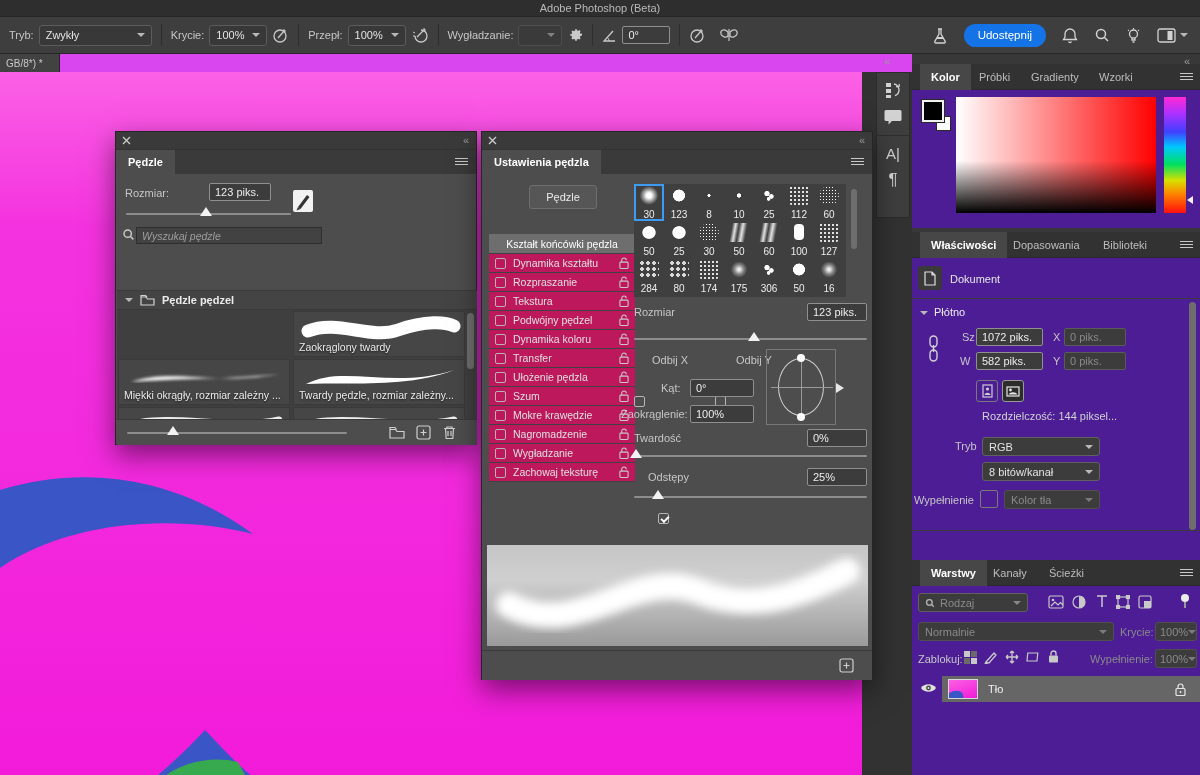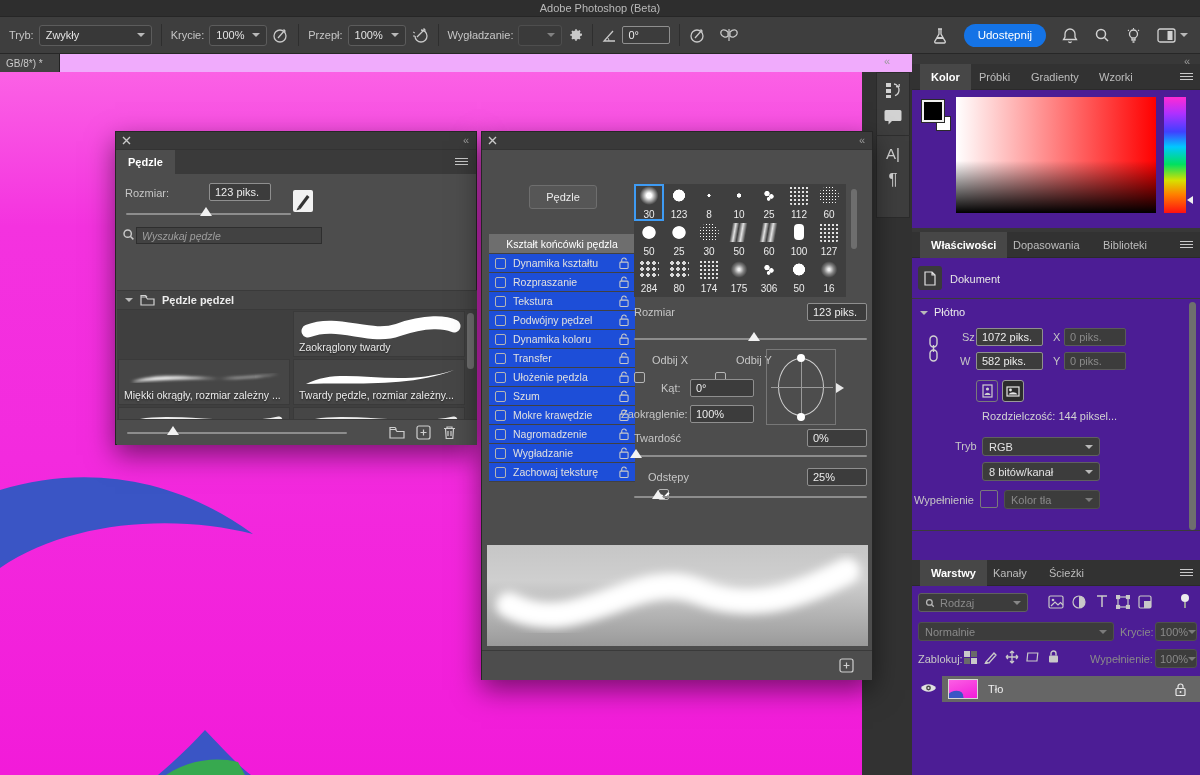--- a/index.html
+++ b/index.html
@@ -25,21 +25,21 @@
   .field { background:#3c3c3c; border:1px solid #8f8f8f; border-radius:2px; height:18px;
     display:flex; align-items:center; padding:0 5px; color:#ececec; }
   .pill { background:#1473e6; color:#fff; border-radius:12px; height:23px; padding:0 14px;
     display:flex; align-items:center; font-size:11.5px; }
   .ico { display:inline-flex; align-items:center; justify-content:center; }
   .ico svg { display:block; }
   .menu-ico { width:13px; height:9px;
     background:repeating-linear-gradient(180deg,#c9c9c9 0 1px,transparent 1px 3px); }
 
   
-  .doctabs { left:0; top:54px; width:1200px; height:18px; background:#f0abfc; }
+  .doctabs { left:0; top:54px; width:1200px; height:18px; background:#d946ef; }
   .doctab { position:absolute; left:0; top:0; height:18px; width:60px; background:#424242;
     color:#c9c9c9; font-size:10px; display:flex; align-items:center; padding:0 6px; border-right:1px solid #222; }
 
   
   .canvas { left:0; top:72px; width:862px; height:703px;
     background:linear-gradient(180deg,#fb61e5 0%,#f432df 22%,#f32ade 55%,#f21bd9 100%); }
 
   
   .collapse-chev { color:#9a9a9a; font-size:11px; letter-spacing:-1px; }
   .icostrip { left:876px; top:72px; width:34px; height:146px; background:#3e3e3e; border:1px solid #2b2b2b;
@@ -68,21 +68,21 @@
   .bgrid { position:absolute; background:#3f3f3f; overflow:hidden; }
   .bcell { position:absolute; width:172px; height:46px; background:#464646; border:1px solid #3a3a3a; }
   .bcell.sel { border:2px solid #3e9bf4; }
   .bcell .bname { position:absolute; left:5px; bottom:3px; font-size:10.5px; color:#ececec; white-space:nowrap;
     text-shadow:0 1px 2px rgba(0,0,0,.7); }
   .bcell svg { position:absolute; left:4px; top:2px; }
 
   .scrollthumb { position:absolute; background:#6e6e6e; border-radius:4px; }
 
   
-  .optrow { position:relative; height:19px; background:#1d4ed8; border-bottom:1px solid #414141;
+  .optrow { position:relative; height:19px; background:#be185d; border-bottom:1px solid #414141;
     display:flex; align-items:center; padding:0 6px; gap:7px; font-size:10.5px; color:#e0e0e0; }
   .optrow .lockico { margin-left:auto; }
   .tiphdr { height:20px; background:#6e6e6e; color:#fff; display:flex; align-items:center;
     justify-content:center; font-size:10.5px; border-bottom:1px solid #414141; }
 
   
   .tipgrid { position:absolute; background:#3f3f3f; display:grid;
     grid-template-columns:repeat(7,30px); grid-auto-rows:37px; overflow:hidden; }
   .tipcell { position:relative; display:flex; flex-direction:column; align-items:center; justify-content:flex-start; padding-top:2px; }
   .tipcell.sel { outline:2px solid #3e9bf4; outline-offset:-2px; }
@@ -652,20 +652,26 @@
 
   <div class="panel" style="left:481px;top:131px;width:392px;height:549px">
     <div class="phdr">
       <span class="ico abs xclose" style="left:6px;top:4px">
         <svg width="9" height="9" viewBox="0 0 9 9">
             <path d="M1 1 L8 8 M8 1 L1 8"></path>
           </svg>
       </span>
       <span class="abs collapse-chev" style="right:8px;top:2px">«</span>
     </div>
+    <div class="ptabs">
+      <div class="ptab" style="left:0">
+          <span>Ustawienia pędzla</span>
+        </div>
+      <span class="menu-ico abs" style="right:8px;top:8px"></span>
+    </div>
 
     <div class="abs" style="left:47px;top:53px;width:68px;height:24px;background:#565656;border:1px solid #6e6e6e;border-radius:3px;display:flex;align-items:center;justify-content:center;color:#ececec">
       <span>Pędzle</span>
     </div>
 
     
     <div class="abs" style="left:7px;top:102px;width:146px">
       <div class="tiphdr">
           <span>Kształt końcówki pędzla</span>
         </div>

